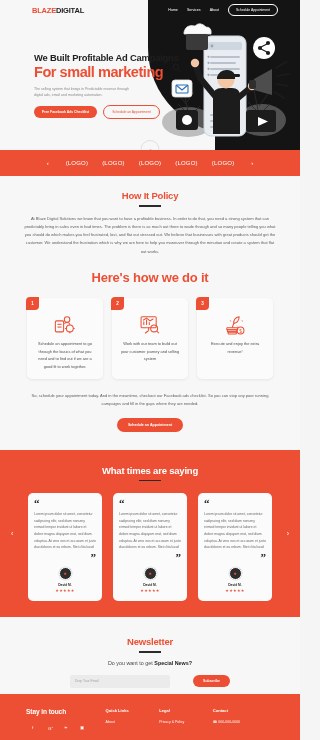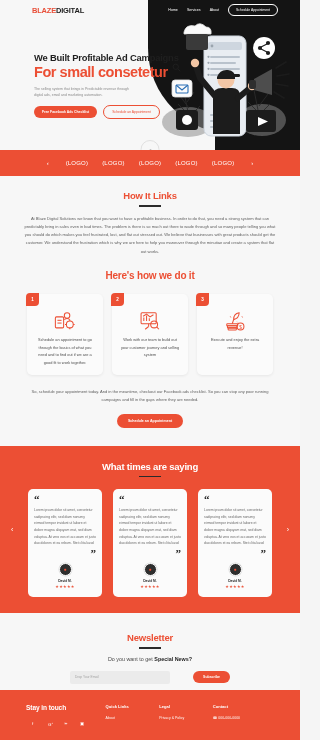--- a/index.html
+++ b/index.html
@@ -200,21 +200,21 @@
     width: 252px;
     text-align: center;
     font-size: 4.05px;
     line-height: 2.05;
     color: #5d5d5d;
   }
   .sub-title {
     margin-top: 14px;
     text-align: center;
     color: #ec4f34;
-    font-size: 10px;
+    font-size: 13px;
     font-weight: bold;
     letter-spacing: -0.2px;
   }
 
   .cards {
     margin: 13px auto 0;
     width: 246px;
     display: flex;
     justify-content: space-between;
   }
@@ -463,21 +463,21 @@
     <nav class="navlinks">
       <a href="#">Home</a>
       <a href="#">Services</a>
       <a href="#">About</a>
       <span class="nav-cta">Schedule Appointment</span>
     </nav>
   </div>
 
   <div class="hero-copy">
     <div class="hero-h1">We Built Profitable Ad Campaigns</div>
-    <div class="hero-h2">For small consetetur</div>
+    <div class="hero-h2">For small marketing</div>
     <div class="hero-sub">The selling system that brings in Predictable revenue through digital ads, email and marketing automation.</div>
     <div class="hero-btns">
       <button class="btn-solid">Free Facebook Ads Checklist</button>
       <button class="btn-outline">Schedule an Appointment</button>
     </div>
   </div>
 
   <span class="search-icon">
     <svg width="9" height="9" viewBox="0 0 24 24" fill="none" stroke="#1f1f1f" stroke-width="2.6">
       <circle cx="10" cy="10" r="7"></circle>
@@ -572,21 +572,21 @@
   <span class="arrow">‹</span>
   <span class="lgitem">(LOGO)</span>
   <span class="lgitem">(LOGO)</span>
   <span class="lgitem">(LOGO)</span>
   <span class="lgitem">(LOGO)</span>
   <span class="lgitem">(LOGO)</span>
   <span class="arrow">›</span>
 </section>
 
 <section class="section-light">
-  <div class="sect-title">How It Links</div>
+  <div class="sect-title">How It Policy</div>
   <div class="rule"></div>
   <p class="howtext">At Blaze Digital Solutions we know that you want to have a profitable business. In order to do that, you need a strong system that can predictably bring in sales even in bad times. The problem is there is so much out there to wade through and so many people telling you what you should do which makes you feel frustrated, lost, and flat out stressed out. We believe that businesses with great products should get the customer. We understand the frustration which is why we are here to help you maneuver through the minutiae and create a system that flat out works.</p>
   <div class="sub-title">Here's how we do it</div>
 
   <div class="cards">
     <div class="card">
       <div class="badge">1</div>
       <div class="cicon">
         <svg width="22" height="22" viewBox="0 0 32 32" fill="none" stroke="#ec4f34" stroke-width="1.5">
           <rect x="2" y="10" width="12" height="16" rx="1.5"></rect>

